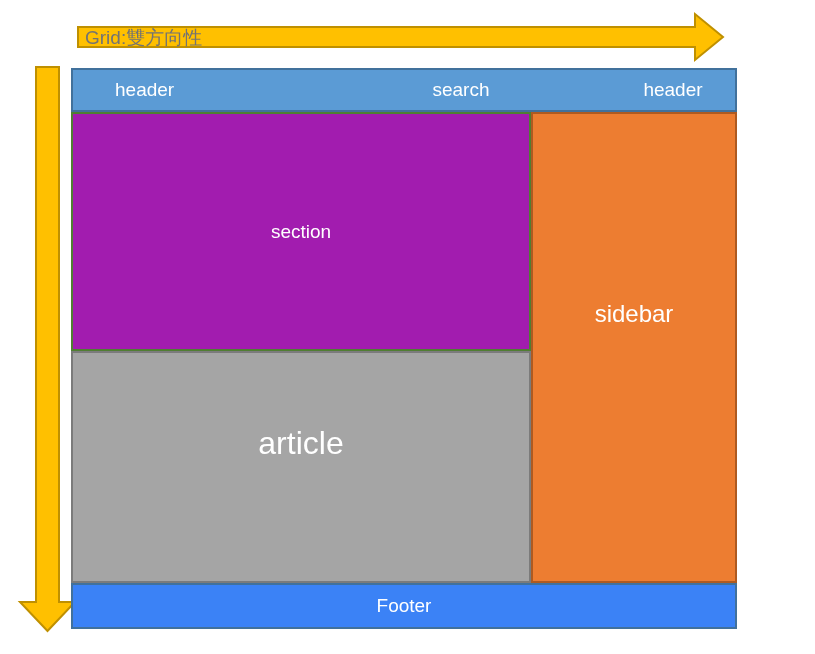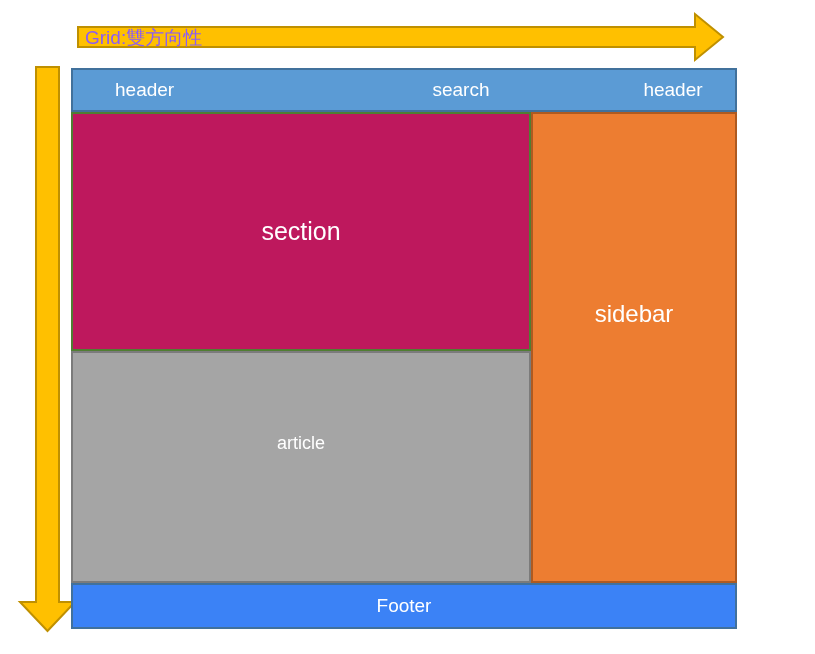--- a/index.html
+++ b/index.html
@@ -21,21 +21,21 @@
     top: 0;
     pointer-events: none;
   }
   .arrow-label {
     position: absolute;
     left: 85px;
     top: 27px;
     height: 29px;
     line-height: 21px;
     font-size: 19px;
-    color: #8b5cf6;
+    color: #737373;
     white-space: nowrap;
   }
   .grid-container {
     position: absolute;
     left: 71px;
     top: 68px;
     width: 666px;
     height: 561px;
     display: grid;
     grid-template-columns: 460px 206px;
@@ -59,36 +59,36 @@
     height: 40px;
     line-height: 40px;
     white-space: nowrap;
   }
   .hlabel.pos-header { left: 42px; }
   .hlabel.pos-search { left: 388px; transform: translateX(-50%); }
   .hlabel.pos-contact { left: 600px; transform: translateX(-50%); }
   .section-block {
     grid-column: 1;
     grid-row: 2;
-    background: #be185d;
+    background: #a21caf;
     border: 2px solid #507E32;
     display: flex;
     align-items: center;
     justify-content: center;
-    font-size: 25px;
+    font-size: 19px;
   }
   .article-block {
     grid-column: 1;
     grid-row: 3;
     background: #A5A5A5;
     border: 2px solid #7B7B7B;
     display: flex;
     align-items: center;
     justify-content: center;
-    font-size: 18px;
+    font-size: 32px;
     padding-bottom: 48px;
   }
   .sidebar-block {
     grid-column: 2;
     grid-row: 2 / 4;
     background: #ED7D31;
     border: 2px solid #AE5A21;
     display: flex;
     align-items: center;
     justify-content: center;

